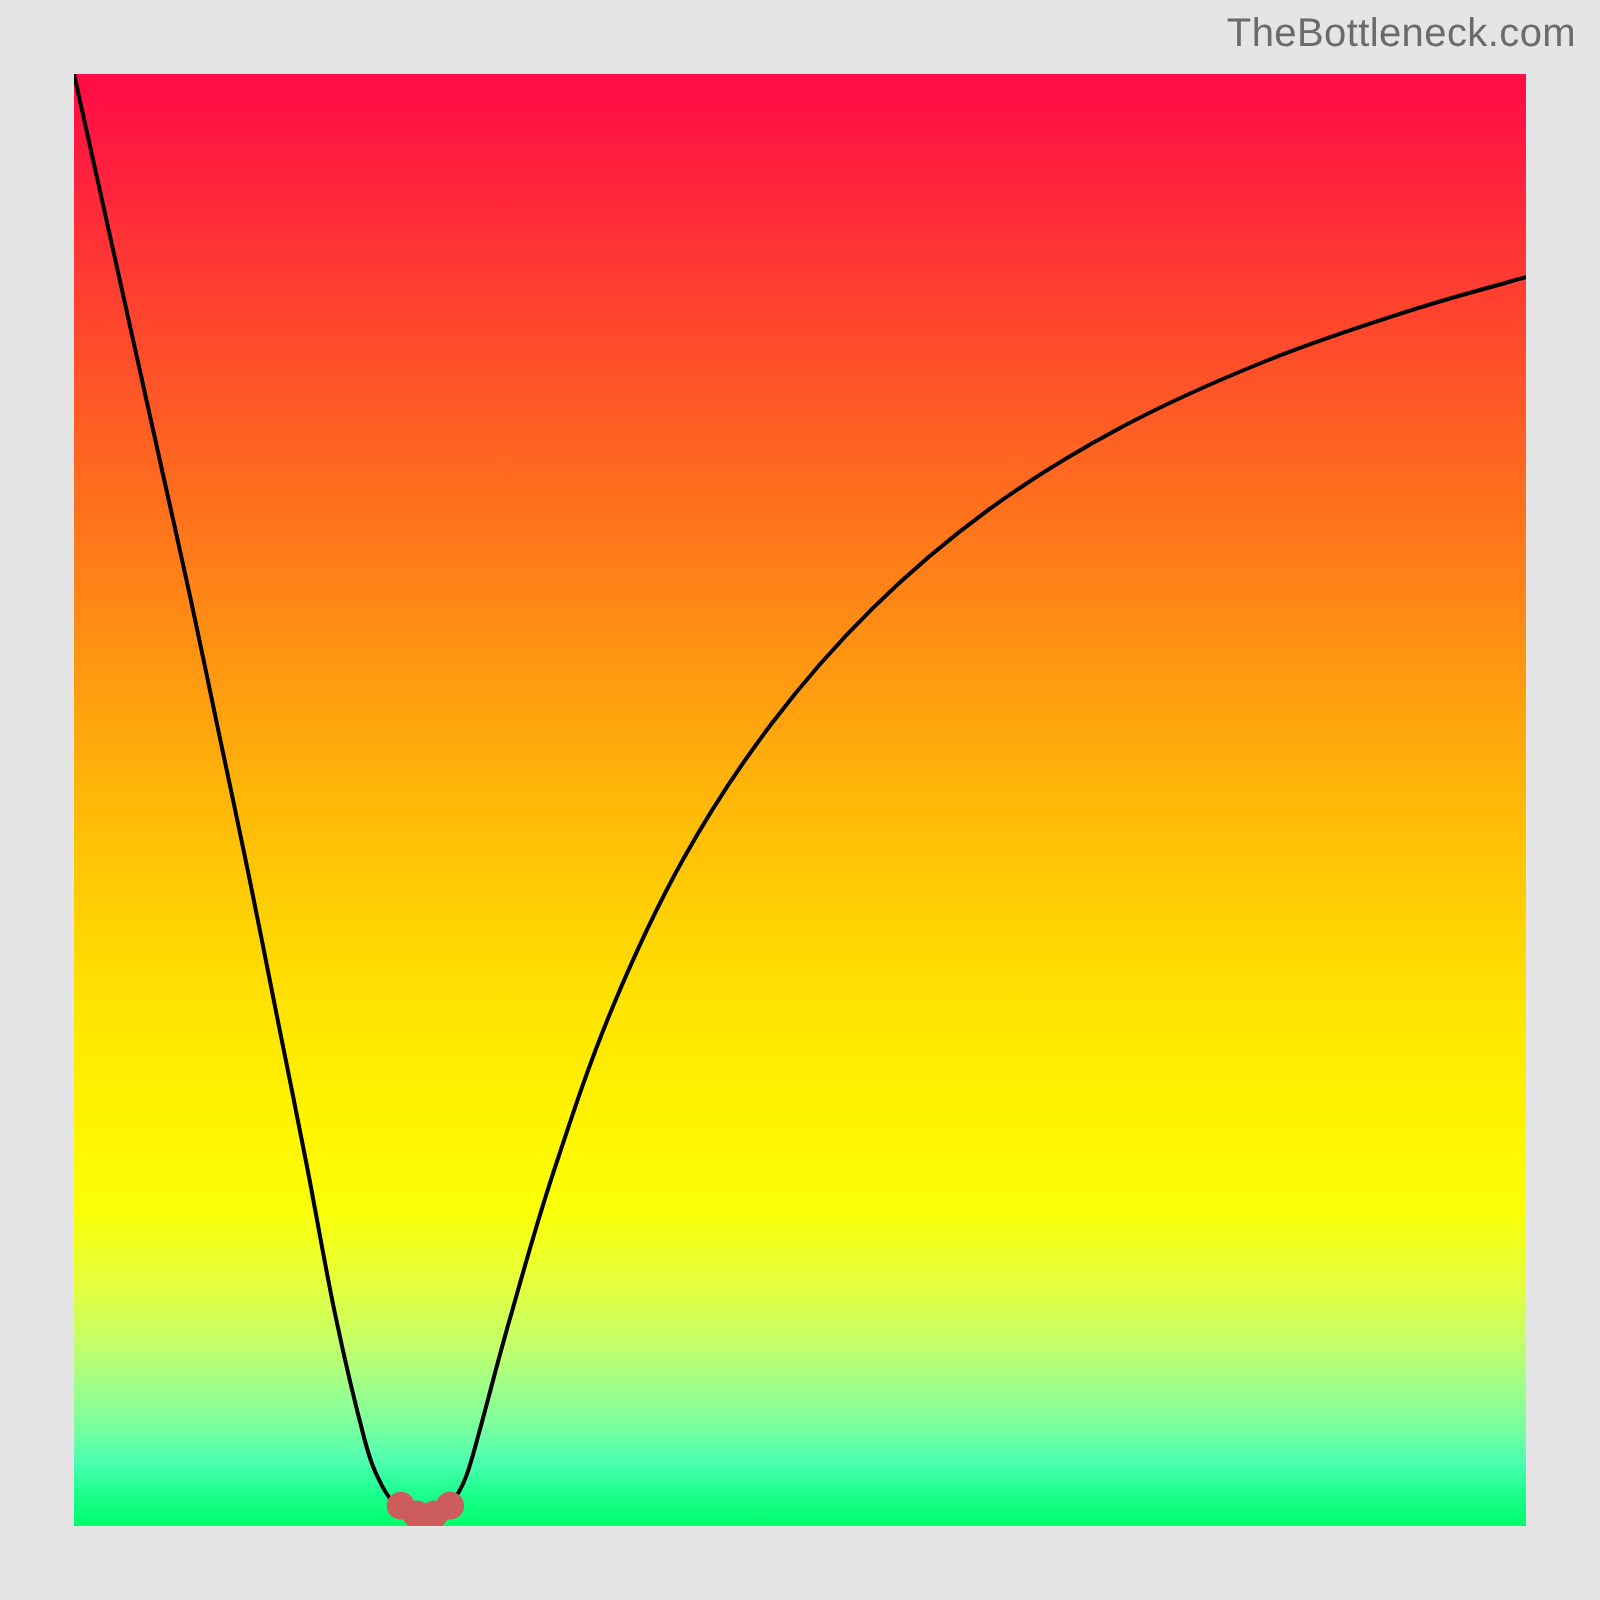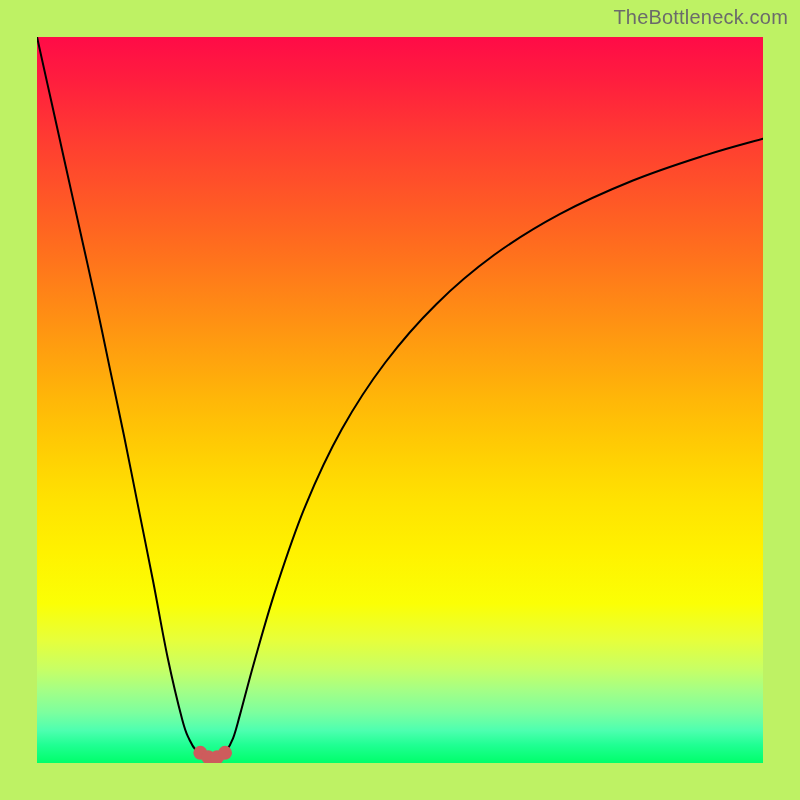--- a/index.html
+++ b/index.html
@@ -10,21 +10,21 @@
     background: #000;
     overflow: hidden;
     font-family: Arial, Helvetica, sans-serif;
   }
   .frame {
     position: absolute;
     left: 0;
     top: 0;
     width: 800px;
     height: 800px;
-    background: #bef264;
+    background: #e5e5e5;
   }
   .plot-area {
     position: absolute;
     left: 37px;
     top: 37px;
     width: 726px;
     height: 726px;
     overflow: hidden;
   }
   .gradient-bg {

